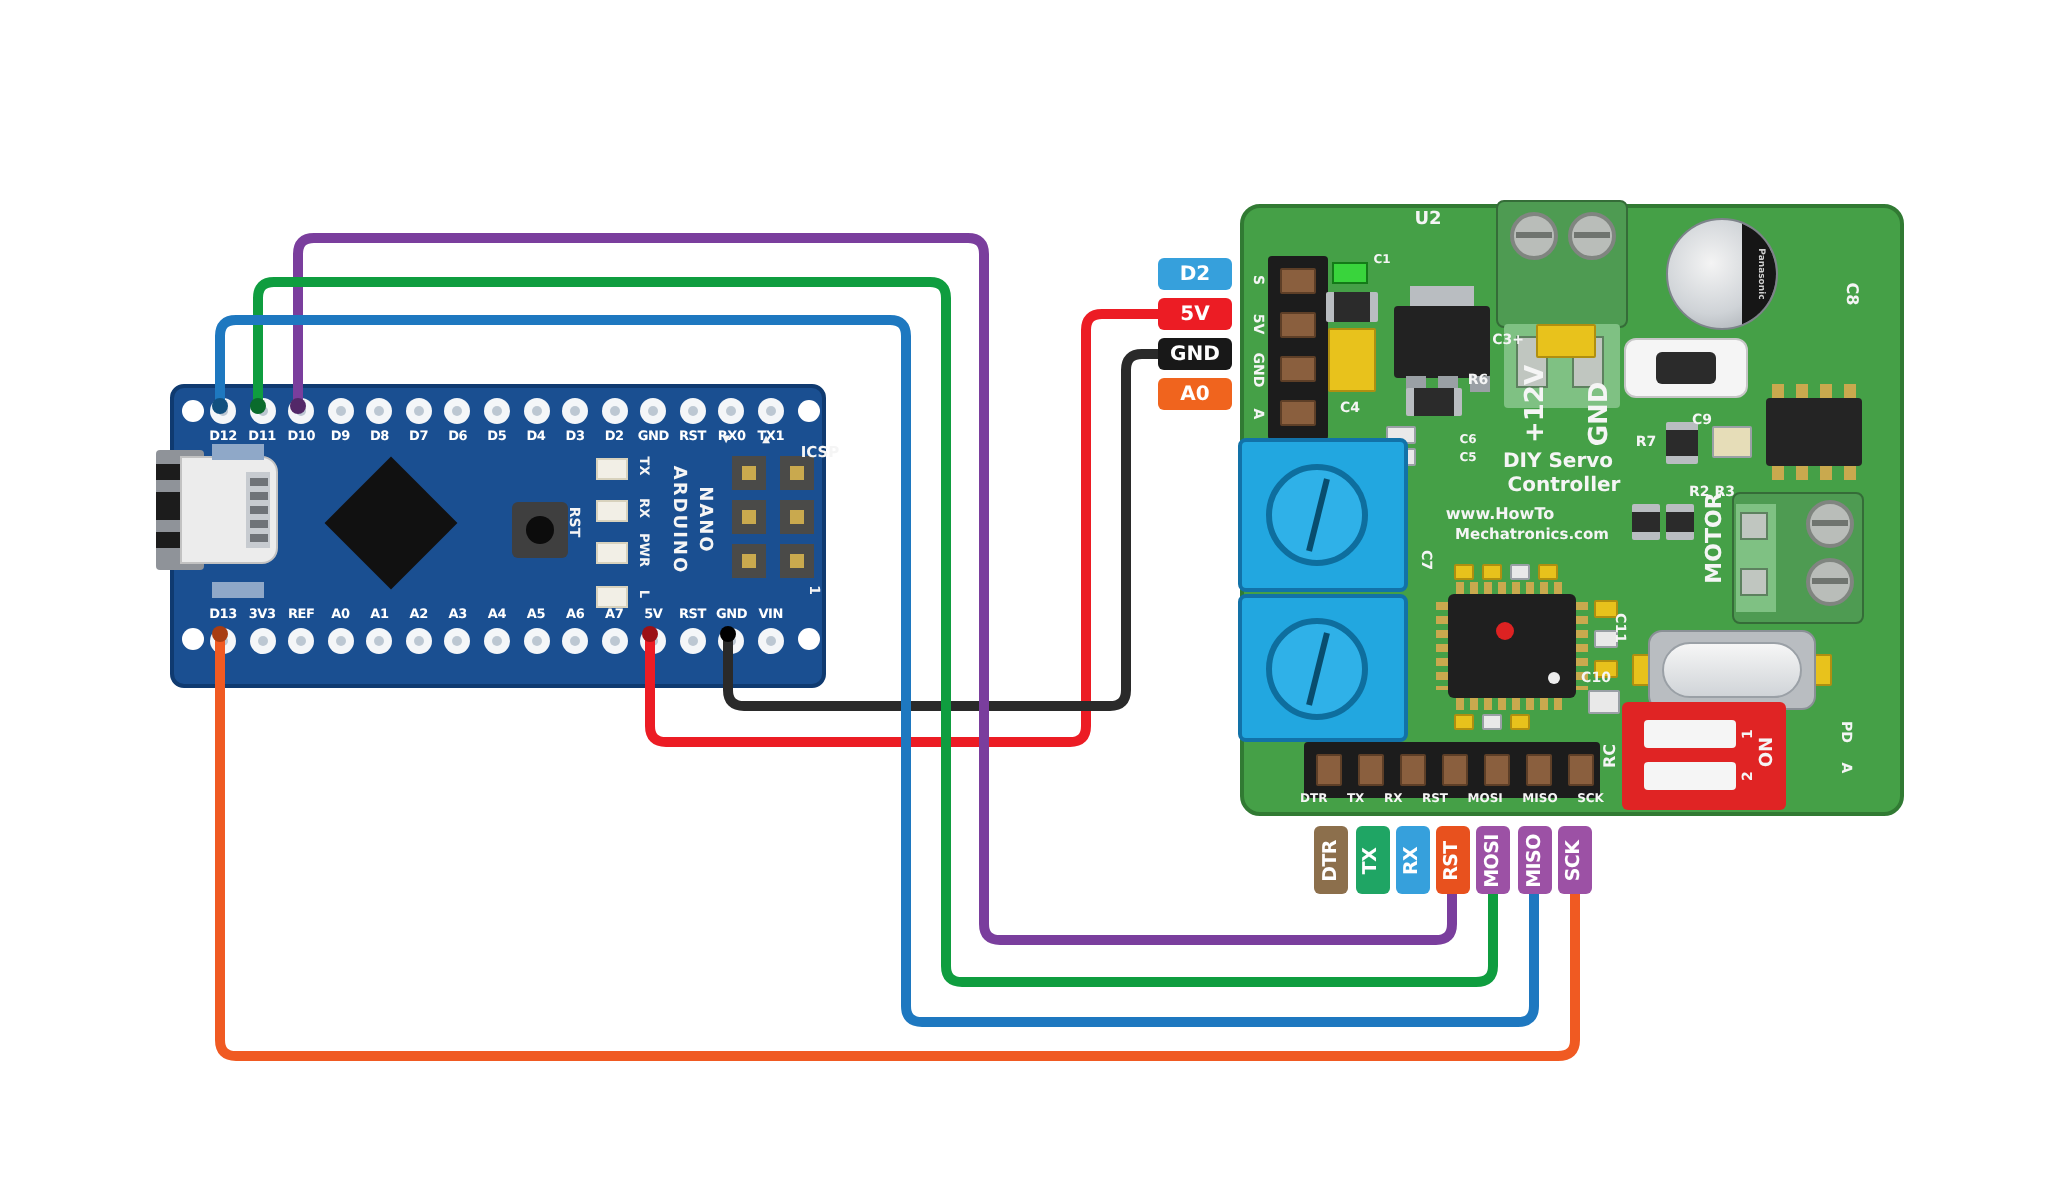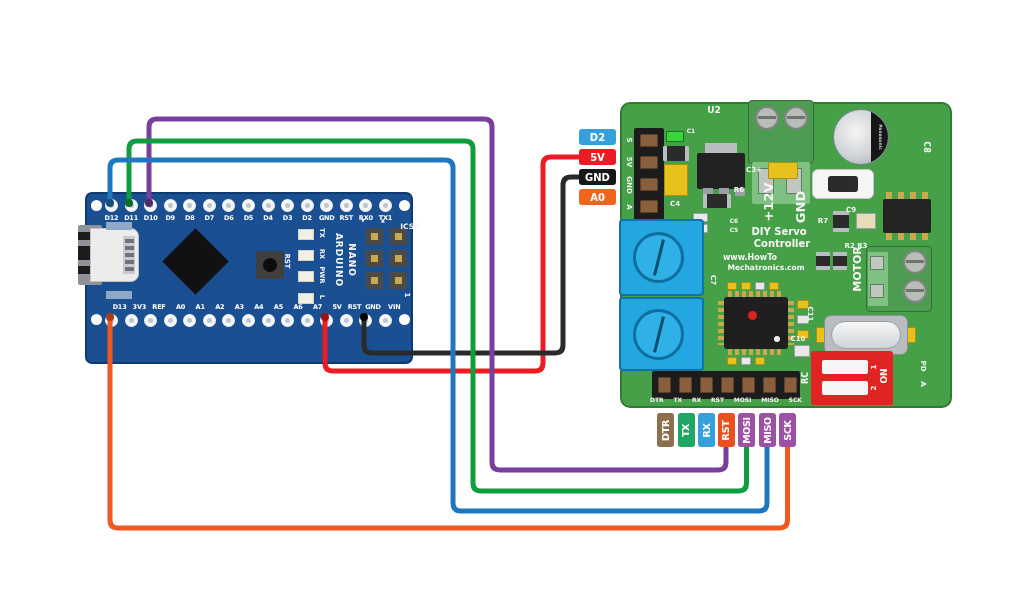--- a/index.html
+++ b/index.html
@@ -1,27 +1,27 @@
 <!DOCTYPE html>
 <html><head>
 <meta charset="utf-8">
 <style>
   html,body{margin:0;padding:0;background:#fff;}
   #stage{position:relative;width:1024px;height:589px;background:#ffffff;overflow:hidden;
          font-family:"DejaVu Sans","Liberation Sans",sans-serif;}
   .abs{position:absolute;}
   
-  #arduino{position:absolute;left:85px;top:192px;width:328px;height:172px;
+  #arduino{position:absolute;left:85px;top:192px;width:328px;height:152px;
            background:#1a4f91;border:2px solid #0f3a70;border-radius:7px;box-sizing:border-box;z-index:2;}
   .pinrow{position:absolute;left:18px;width:287px;height:13px;display:flex;justify-content:space-between;}
   .pin{position:relative;width:13px;height:13px;border-radius:50%;background:#f4f6f8;}
   .pin::after{content:"";position:absolute;left:4px;top:4px;width:5px;height:5px;border-radius:50%;background:#bcc7d2;}
   .pin-label{position:absolute;left:50%;transform:translateX(-50%);width:30px;text-align:center;
              color:#fff;font-weight:bold;font-size:6.5px;letter-spacing:-0.2px;}
-  .lbl-bottom{top:15px;} .lbl-top{top:-11px;text-align:right;}
+  .lbl-bottom{top:15px;} .lbl-top{top:-11px;}
   .cornerhole{position:absolute;width:11px;height:11px;border-radius:50%;background:#fff;}
   .silk{position:absolute;color:#f5f5f5;font-weight:bold;white-space:nowrap;z-index:3;}
   .ctr{transform:translate(-50%,-50%);}
   .r90{transform:translate(-50%,-50%) rotate(90deg);}
   .rm90{transform:translate(-50%,-50%) rotate(-90deg);}
   .led{position:absolute;width:16px;height:11px;background:#f2efe6;border:1px solid #d8d2bd;box-sizing:border-box;}
   .icsp-pad{position:absolute;width:17px;height:17px;background:#4a4a48;}
   .icsp-pad::after{content:"";position:absolute;left:5px;top:5px;width:7px;height:7px;background:#c9a94e;}
   
   #pcb{position:absolute;left:620px;top:102px;width:332px;height:306px;background:#45a047;

